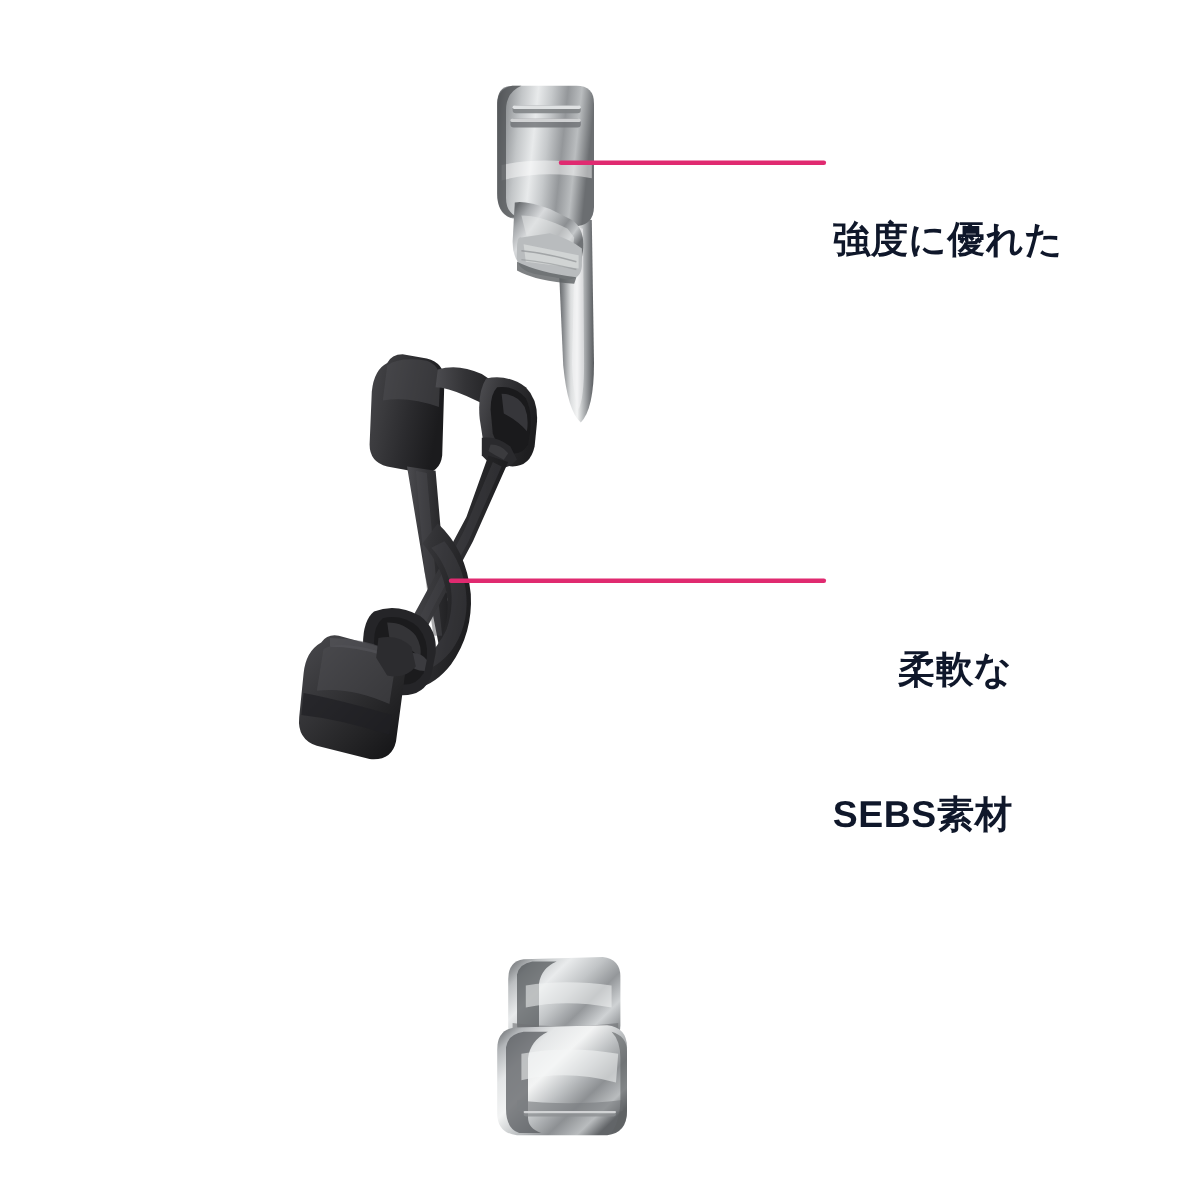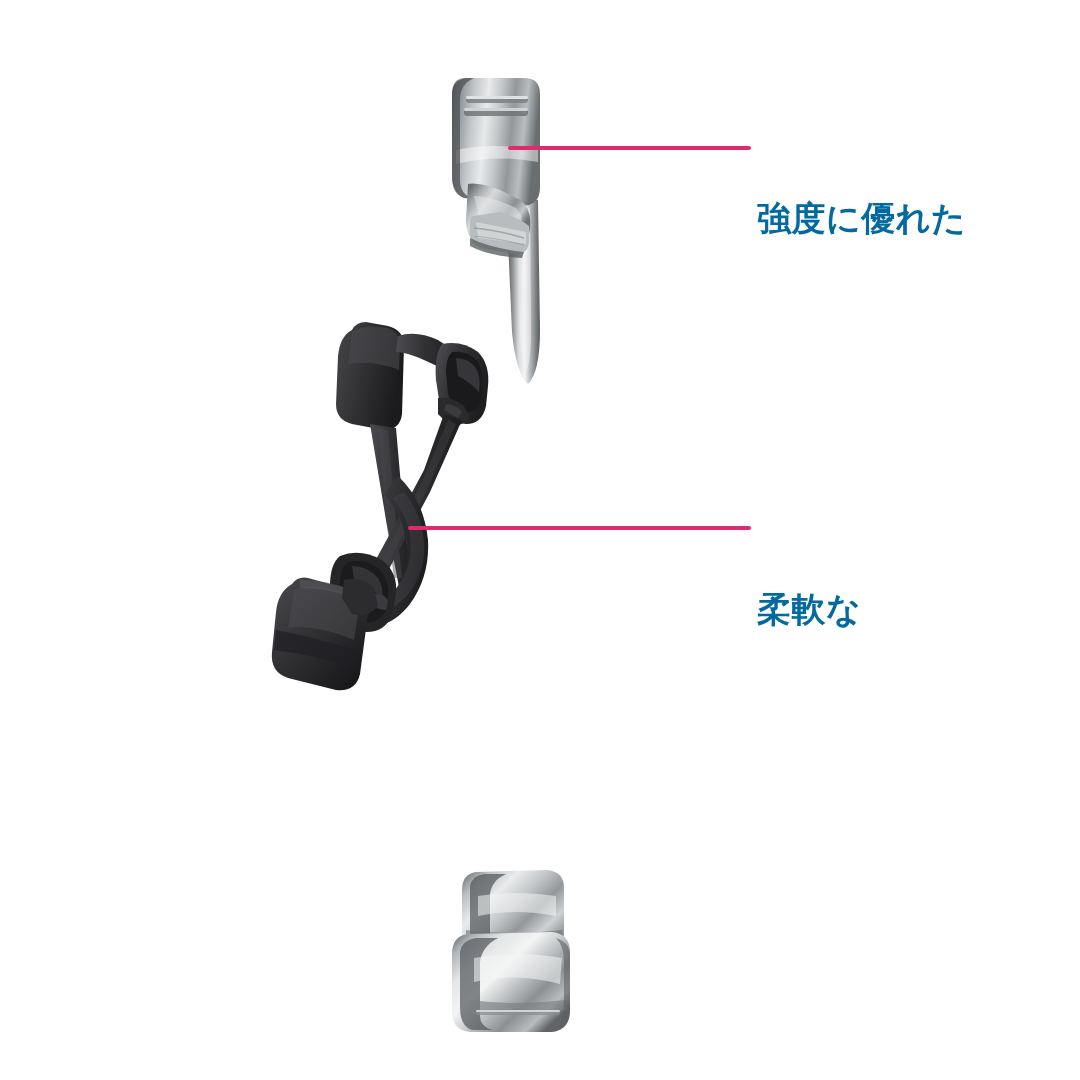--- a/index.html
+++ b/index.html
@@ -21,21 +21,21 @@
   .layer {
     position: absolute;
     top: 0;
     left: 0;
     width: 1080px;
     height: 1080px;
   }
   
   .callout {
     position: absolute;
-    color: #0369a1;
+    color: #0f172a;
     font-weight: 700;
     font-size: 34px;
     line-height: 44px;
     letter-spacing: 0.5px;
     white-space: pre;
     font-family: "Liberation Sans", "DejaVu Sans", sans-serif;
   }
   #callout-metal  { left: 757px; top: 108px; }
   #callout-sebs   { left: 757px; top: 499px; text-align: right; }
   .callout-line { display: block; }
@@ -243,15 +243,16 @@
 
   <div class="leader" id="leader-metal" style="background:#E02A70"></div>
   <div class="leader" id="leader-sebs" style="background:#E02A70"></div>
 
   <div class="callout" id="callout-metal">
     <span class="callout-line">強度に優れた</span>
   </div>
 
   <div class="callout" id="callout-sebs">
     <span class="callout-line">柔軟な</span>
+    <span class="callout-line">SEBS素材</span>
   </div>
 
 </div>
 
 </body></html>

